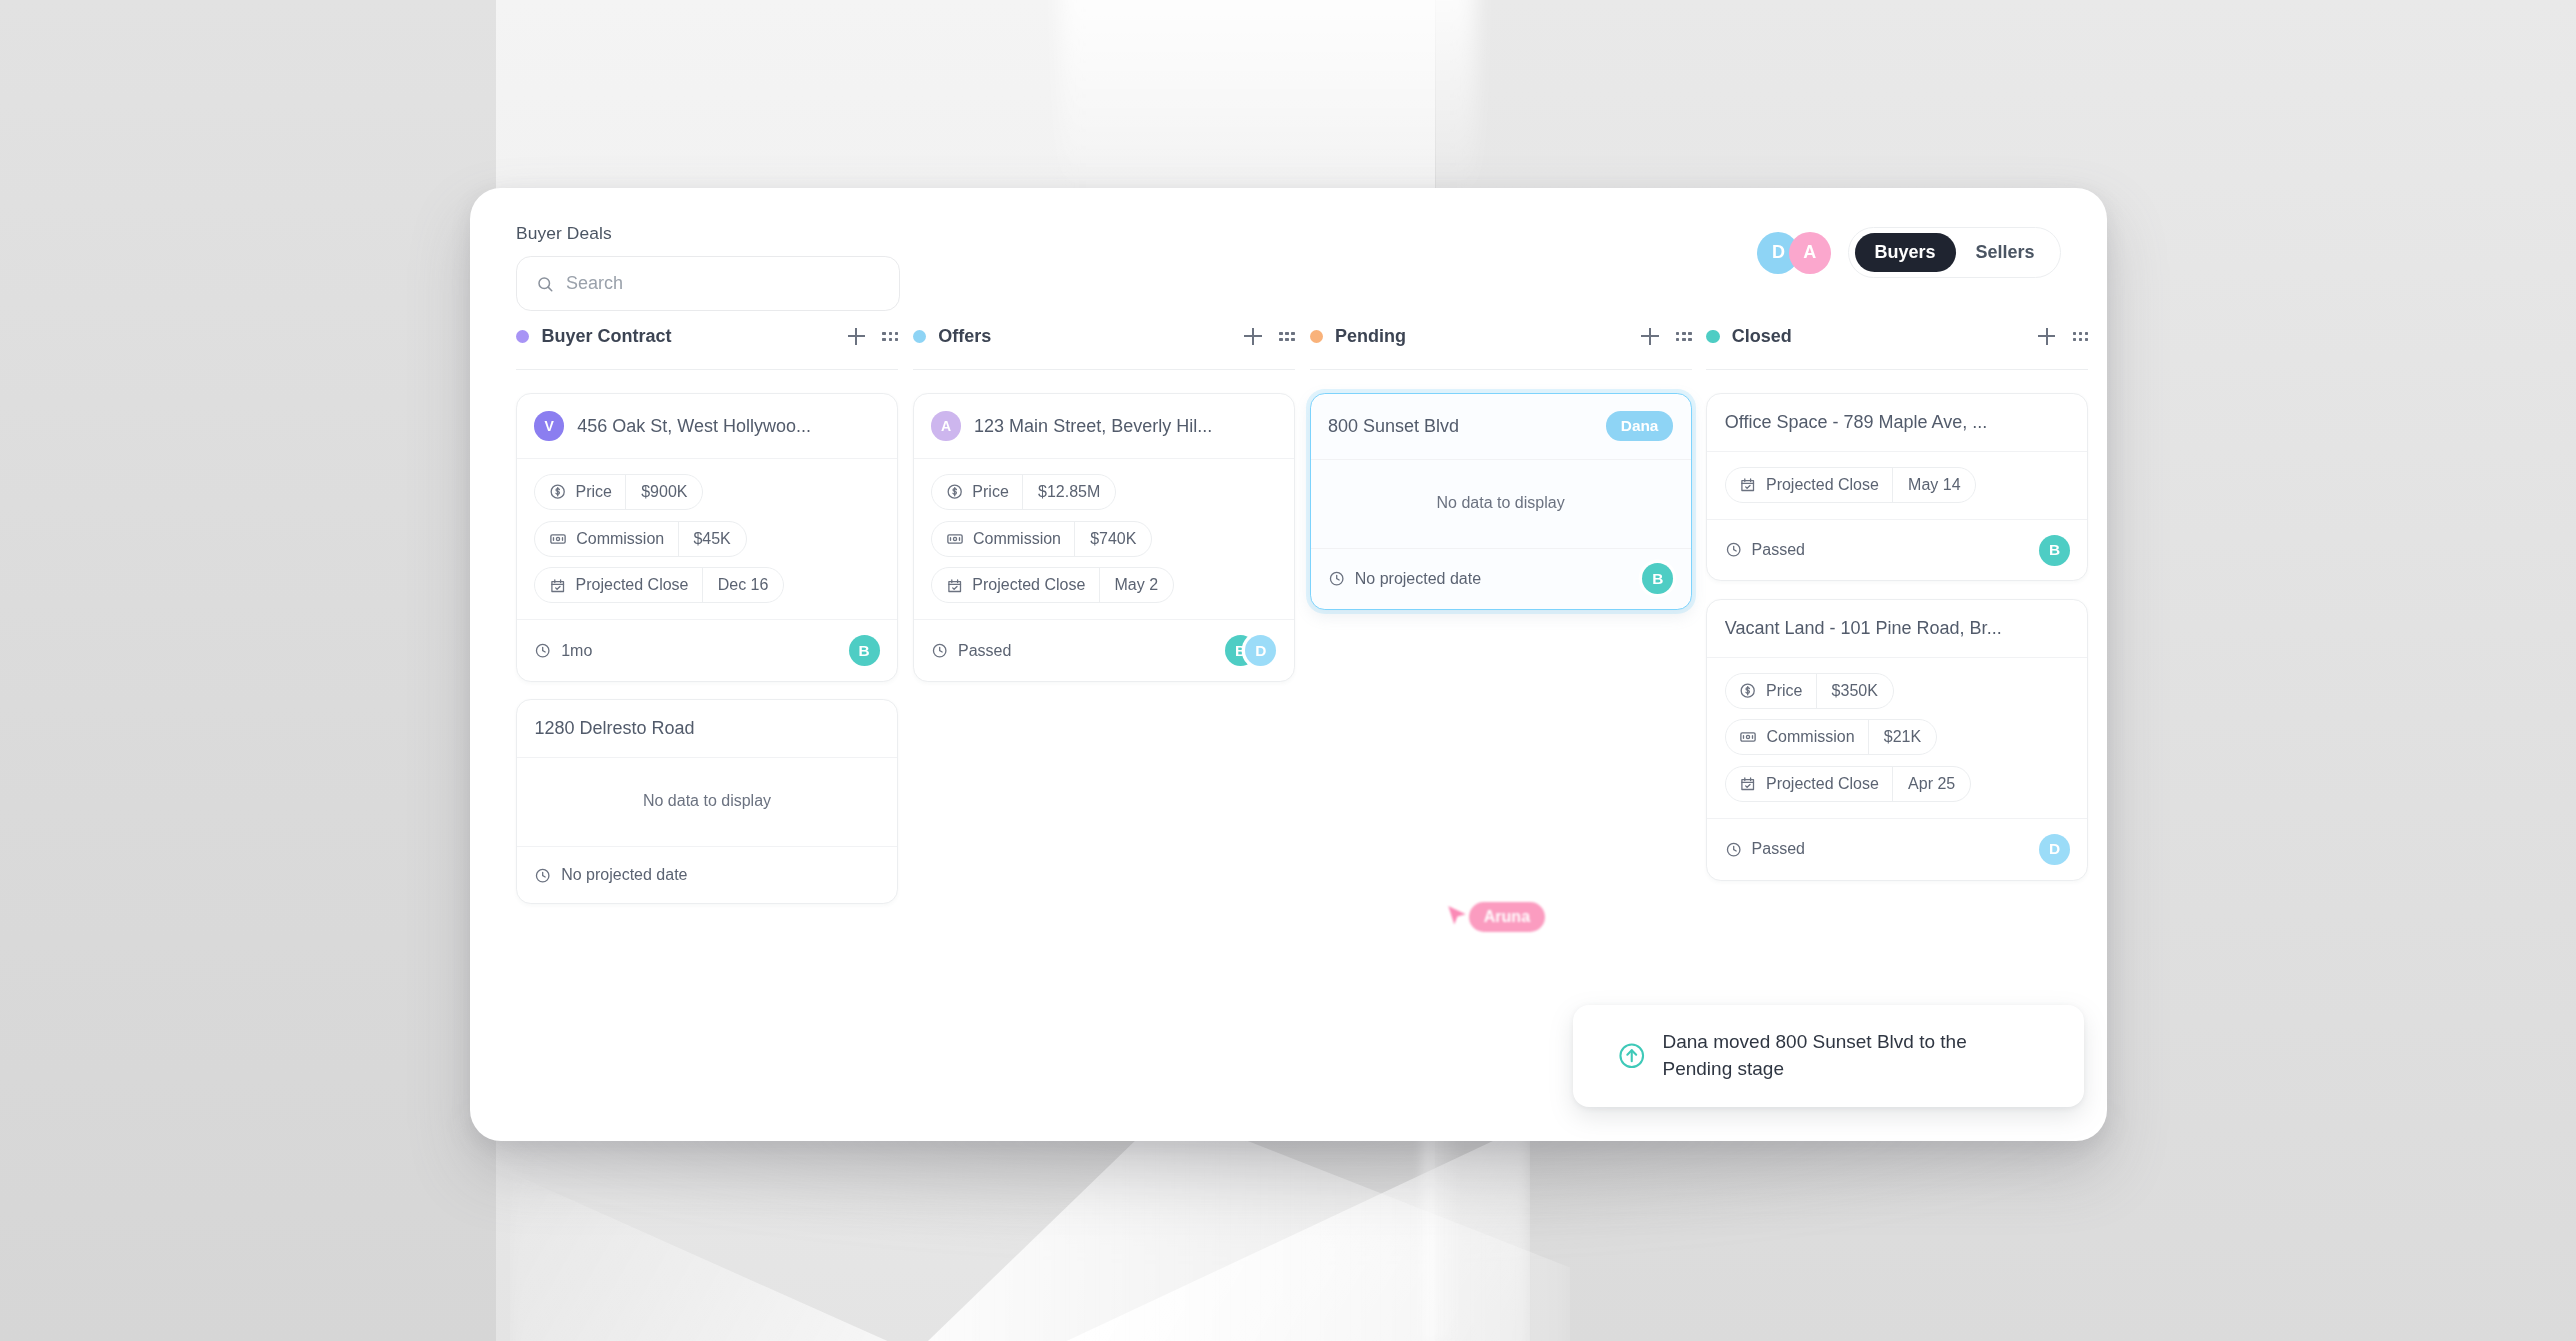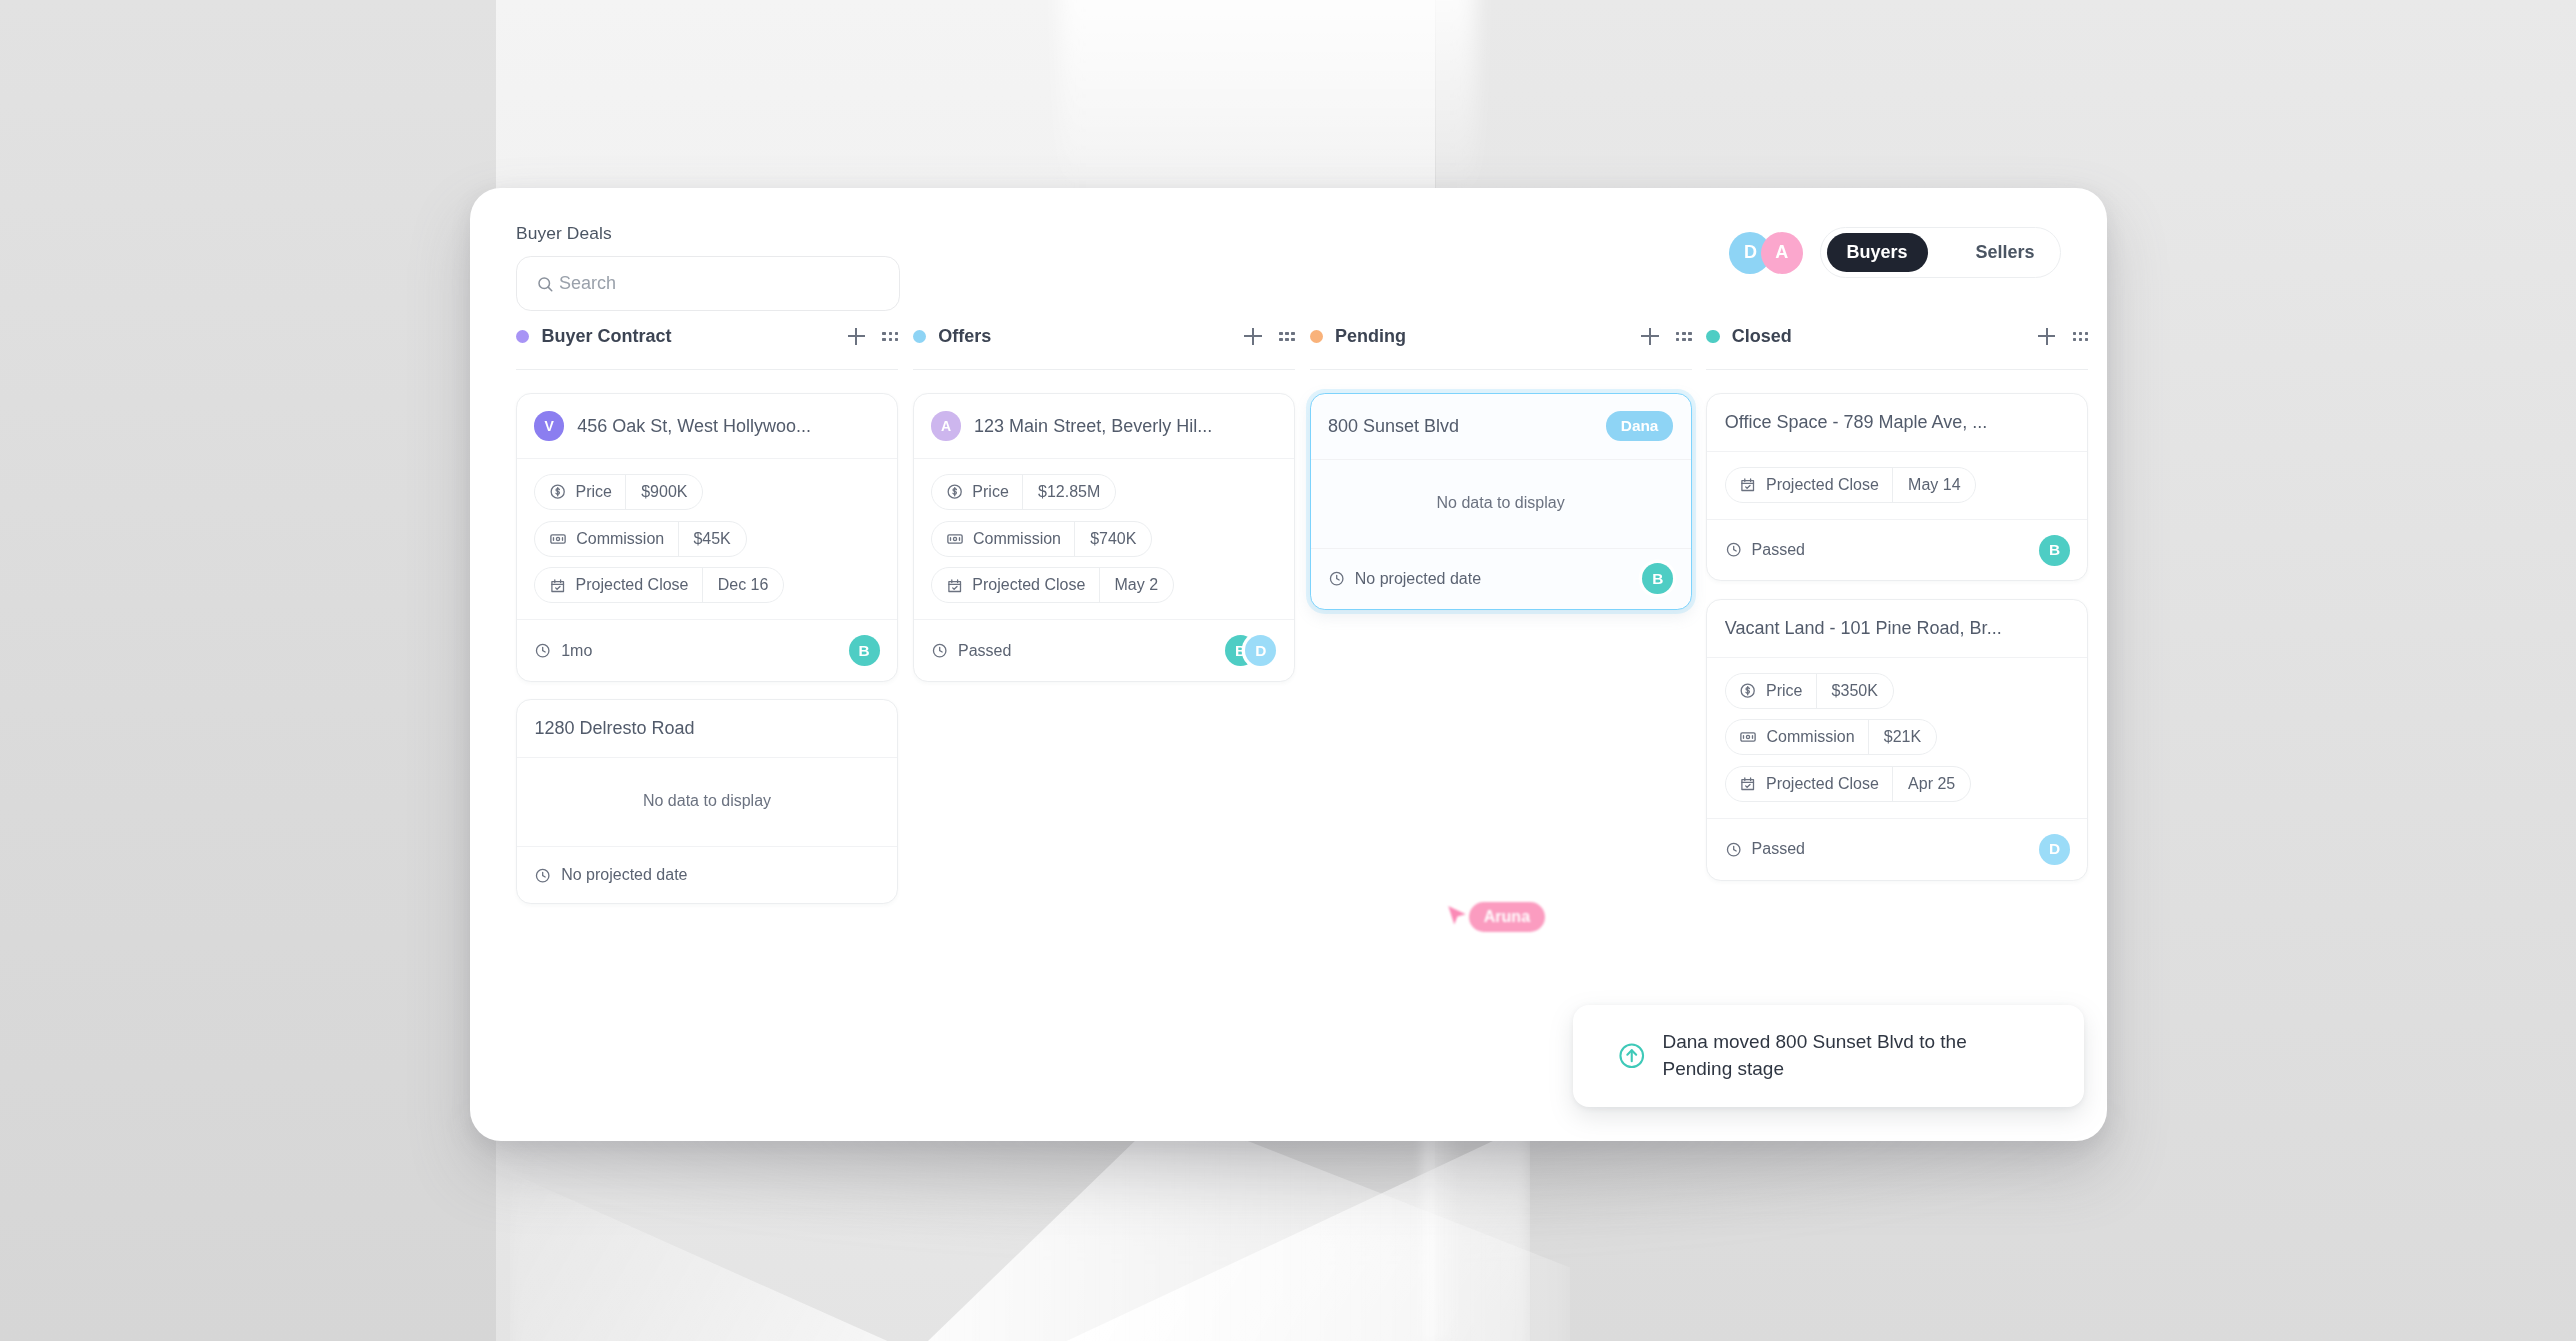--- a/index.html
+++ b/index.html
@@ -73,21 +73,21 @@
   }
   .page-title {
     font-size: 17.4px; color: #4b5563; letter-spacing: 0.1px;
   }
   .search-box {
     margin-top: 12px;
     width: 384px; height: 55px;
     border: 1.1px solid #e9eaec;
     border-radius: 14.8px;
     display: flex; align-items: center;
-    gap: 5px; padding: 0 19px;
+    gap: 12px; padding: 0 19px;
     background: #fff;
   }
   .search-input {
     border: none; outline: none;
     font-family: "Liberation Sans", sans-serif;
     font-size: 18px; color: #6b7280;
     width: 100%; background: transparent;
   }
   .search-input::placeholder { color: #9aa1ab; }
 
@@ -103,21 +103,20 @@
   }
   .avatar-lg + .avatar-lg { margin-left: -10.7px; }
 
   .seg-control {
     display: flex; align-items: flex-end;
     border: 1.1px solid #eceef0;
     border-radius: 27px;
     padding: 5.4px;
     background: #fff;
     height: 51px;
-    gap: 28px;
   }
   .seg-btn {
     font-size: 18px; font-weight: bold;
     padding: 0 20px; height: 39px;
     display: flex; align-items: center;
     border-radius: 21.5px; color: #4b5563;
     border: none; background: transparent;
     font-family: "Liberation Sans", sans-serif;
     cursor: pointer;
   }

